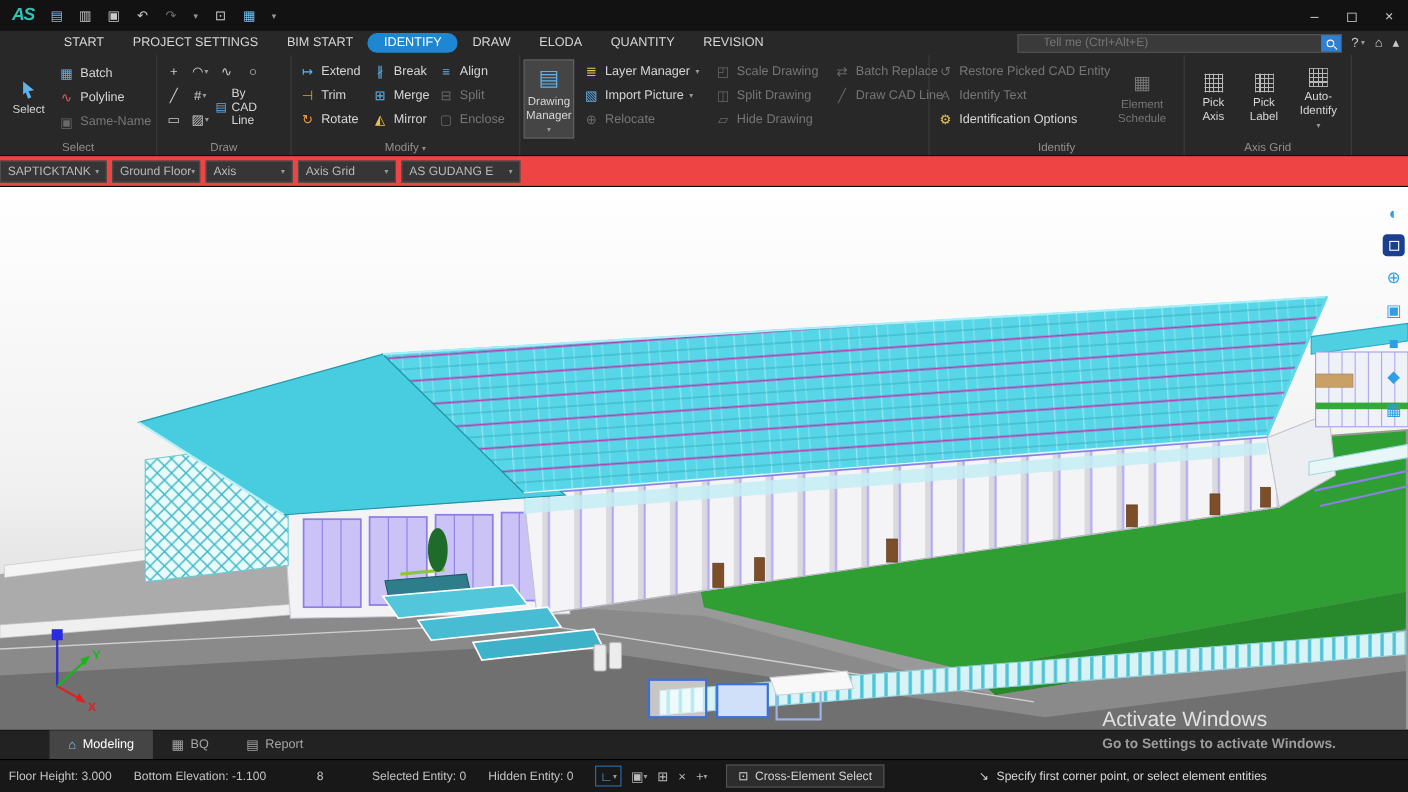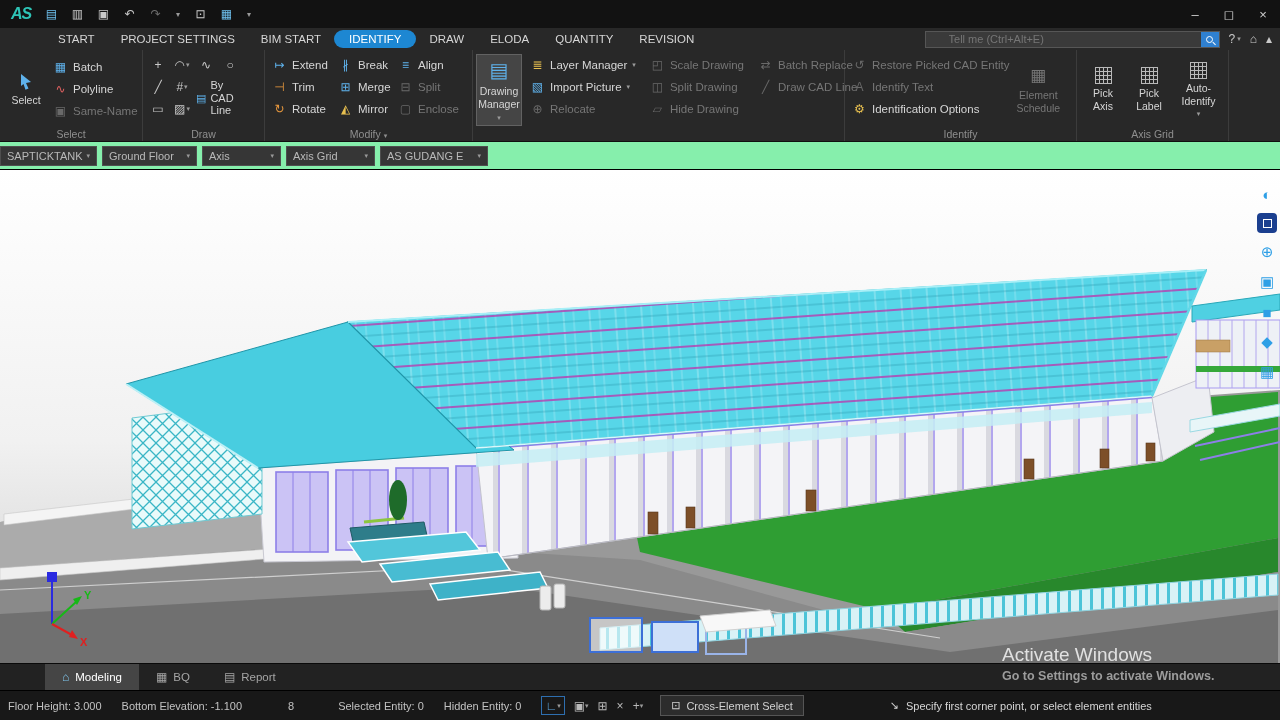--- a/index.html
+++ b/index.html
@@ -50,21 +50,21 @@
 .c-blue{color:#5fb2ec}.c-gold{color:#e8c050}.c-red{color:#e06060}.c-orange{color:#e8983d}
 .gridicon{width:17px;height:17px;background:repeating-linear-gradient(0deg,#b9b9b9 0 1px,transparent 1px 4px),repeating-linear-gradient(90deg,#b9b9b9 0 1px,transparent 1px 4px);}
 .cursor-ic{display:block;}
 .drawwrap{flex-direction:column;}
 .drow{display:flex;align-items:center;}
 .ibtn{width:24px;height:22px;display:flex;align-items:center;justify-content:center;font-size:12px;color:#c9c9c9;gap:1px;}
 .bycad{width:48px;font-size:11px;color:#d6d6d6;display:flex;align-items:center;gap:4px;line-height:1.15;padding-left:2px;}
 .mgrid{display:grid;grid-template-columns:66px 60px 68px;grid-auto-rows:22px;align-items:center;}
 
 
-.toolbar2{height:28px;flex:0 0 28px;background:#86efac;display:flex;align-items:center;gap:5px;border-bottom:1px solid #000;}
+.toolbar2{height:28px;flex:0 0 28px;background:#ef4444;display:flex;align-items:center;gap:5px;border-bottom:1px solid #000;}
 .dd{height:20px;background:#363636;border:1px solid #4e4e4e;display:flex;align-items:center;justify-content:space-between;padding:0 6px;font-size:11px;color:#b9b9b9;white-space:nowrap;}
 
 
 .viewport{flex:1 1 auto;position:relative;background:#fff;overflow:hidden;}
 .scene{display:block;width:1280px;height:493px;}
 .right-tools{position:absolute;top:13px;right:2px;display:flex;flex-direction:column;gap:8px;align-items:center;}
 .vtool{width:22px;height:22px;display:flex;align-items:center;justify-content:center;font-size:15px;color:#2e9fe6;}
 .vtool.navy{background:#1b3f8f;border-radius:4px;width:20px;height:20px;}
 .vtool.navy .inner{width:9px;height:9px;border:1.6px solid #fff;}
 .watermark{position:absolute;left:1002px;top:644px;z-index:6;pointer-events:none;}
@@ -351,21 +351,21 @@
       <div class="glabel">Axis Grid</div>
     </div>
 
   </div>
 
   <div class="toolbar2">
     <div class="dd" style="width:97px">
         <span>SAPTICKTANK</span>
         <span class="caret">▾</span>
       </div>
-    <div class="dd" style="width:95px">
+    <div class="dd" style="width:80px">
         <span>Ground Floor</span>
         <span class="caret">▾</span>
       </div>
     <div class="dd" style="width:79px">
         <span>Axis</span>
         <span class="caret">▾</span>
       </div>
     <div class="dd" style="width:89px">
         <span>Axis Grid</span>
         <span class="caret">▾</span>

